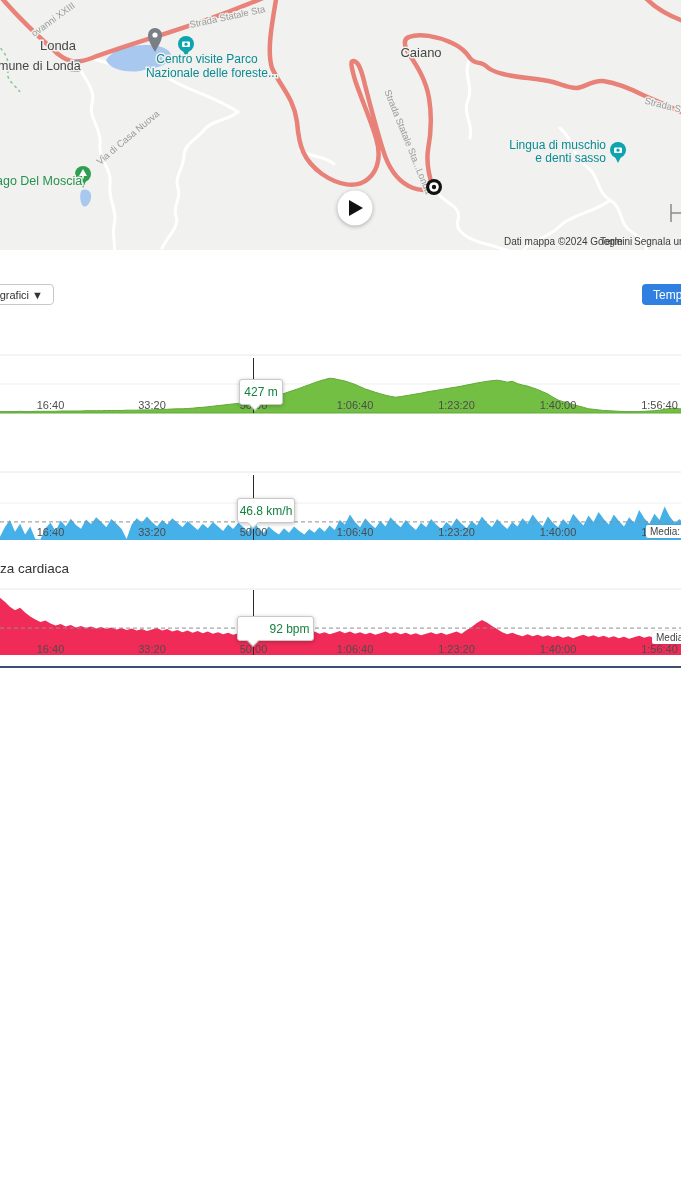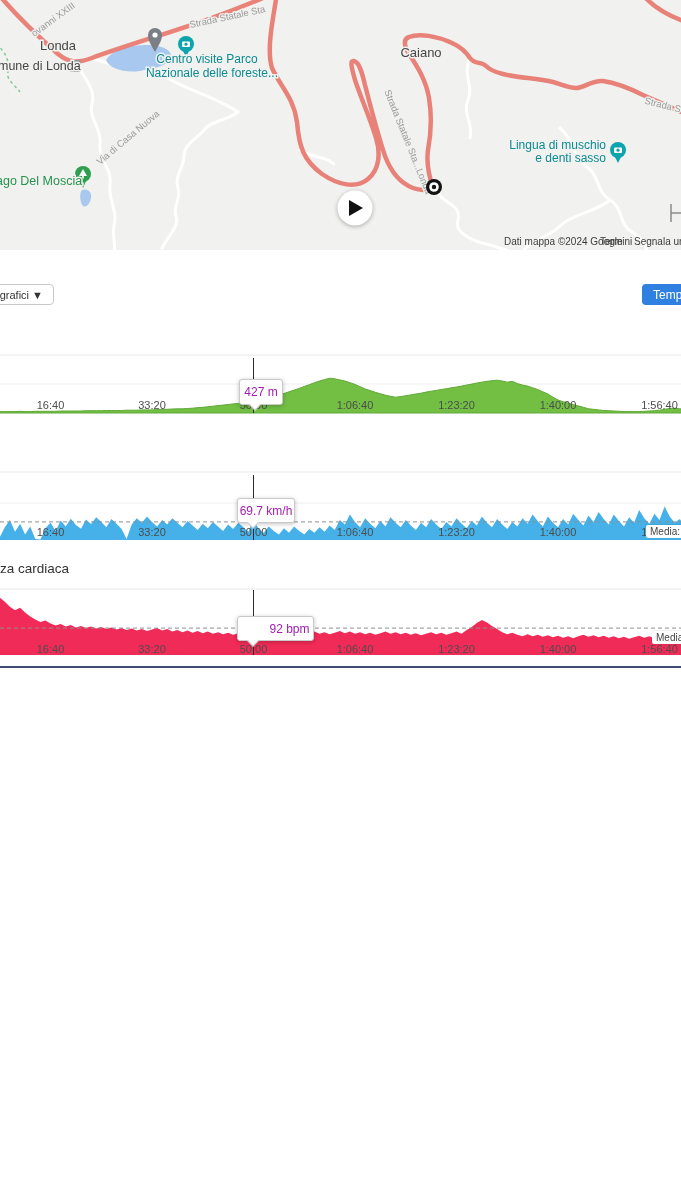--- a/index.html
+++ b/index.html
@@ -18,21 +18,21 @@
             border:1px solid #c9c9c9;border-radius:4px;font-size:11px;color:#333;
             display:flex;align-items:center;justify-content:flex-end;padding-right:10px;box-sizing:border-box;}
   .tempo-btn{position:absolute;left:642px;top:284px;width:55px;height:21px;background:#2f80e0;
              border:none;border-radius:4px;color:#fff;font-size:12px;text-align:left;
              padding:0 0 0 11px;display:flex;align-items:center;}
   
   .chart-svg{position:absolute;left:0;}
   .tick{font-size:11px;fill:#4d4d4d;}
   .xline{position:absolute;width:1px;background:#2b2b2b;left:253px;z-index:3;}
   .tooltip{position:absolute;background:#fff;border:1px solid #c9c9c9;border-radius:3px;
-           box-shadow:0 1px 4px rgba(0,0,0,.25);font-size:12px;color:#a21caf;z-index:5;
+           box-shadow:0 1px 4px rgba(0,0,0,.25);font-size:12px;color:#15803d;z-index:5;
            display:flex;align-items:center;justify-content:center;}
   .tooltip::after{content:'';position:absolute;left:11px;bottom:-4.5px;width:7px;height:7px;
            background:#fff;border-right:1px solid #c9c9c9;border-bottom:1px solid #c9c9c9;
            transform:rotate(45deg);}
   #tt-elev{left:239px;top:379px;width:42px;height:24px;}
   #tt-speed{left:237px;top:498px;width:56px;height:23px;}
   #tt-hr{left:237px;top:616px;width:47px;height:23px;padding-left:28px;}
   .media-box{position:absolute;background:#fff;font-size:10px;color:#444;padding:1px 4px;
              border-radius:2px;box-shadow:0 0 2px rgba(0,0,0,.2);z-index:4;white-space:nowrap;}
   #media-speed{left:646px;top:525px;}
@@ -173,20 +173,20 @@
       <text x="456.5" y="68" text-anchor="middle" class="tick">1:23:20</text>
       <text x="558.0" y="68" text-anchor="middle" class="tick">1:40:00</text>
       <text x="659.5" y="68" text-anchor="middle" class="tick">1:56:40</text>
     </svg>
 
   <div class="xline" style="top:358px;height:55px"></div>
   <div class="xline" style="top:475px;height:65px"></div>
   <div class="xline" style="top:590px;height:65px"></div>
 
   <div class="tooltip" id="tt-elev">427 m</div>
-  <div class="tooltip" id="tt-speed">69.7 km/h</div>
+  <div class="tooltip" id="tt-speed">46.8 km/h</div>
   <div class="tooltip" id="tt-hr">92 bpm</div>
 
   <div class="media-box" id="media-speed">Media:</div>
   <div class="media-box" id="media-hr">Media</div>
 
   <div id="section-divider"></div>
 </div>
 
 </body></html>

